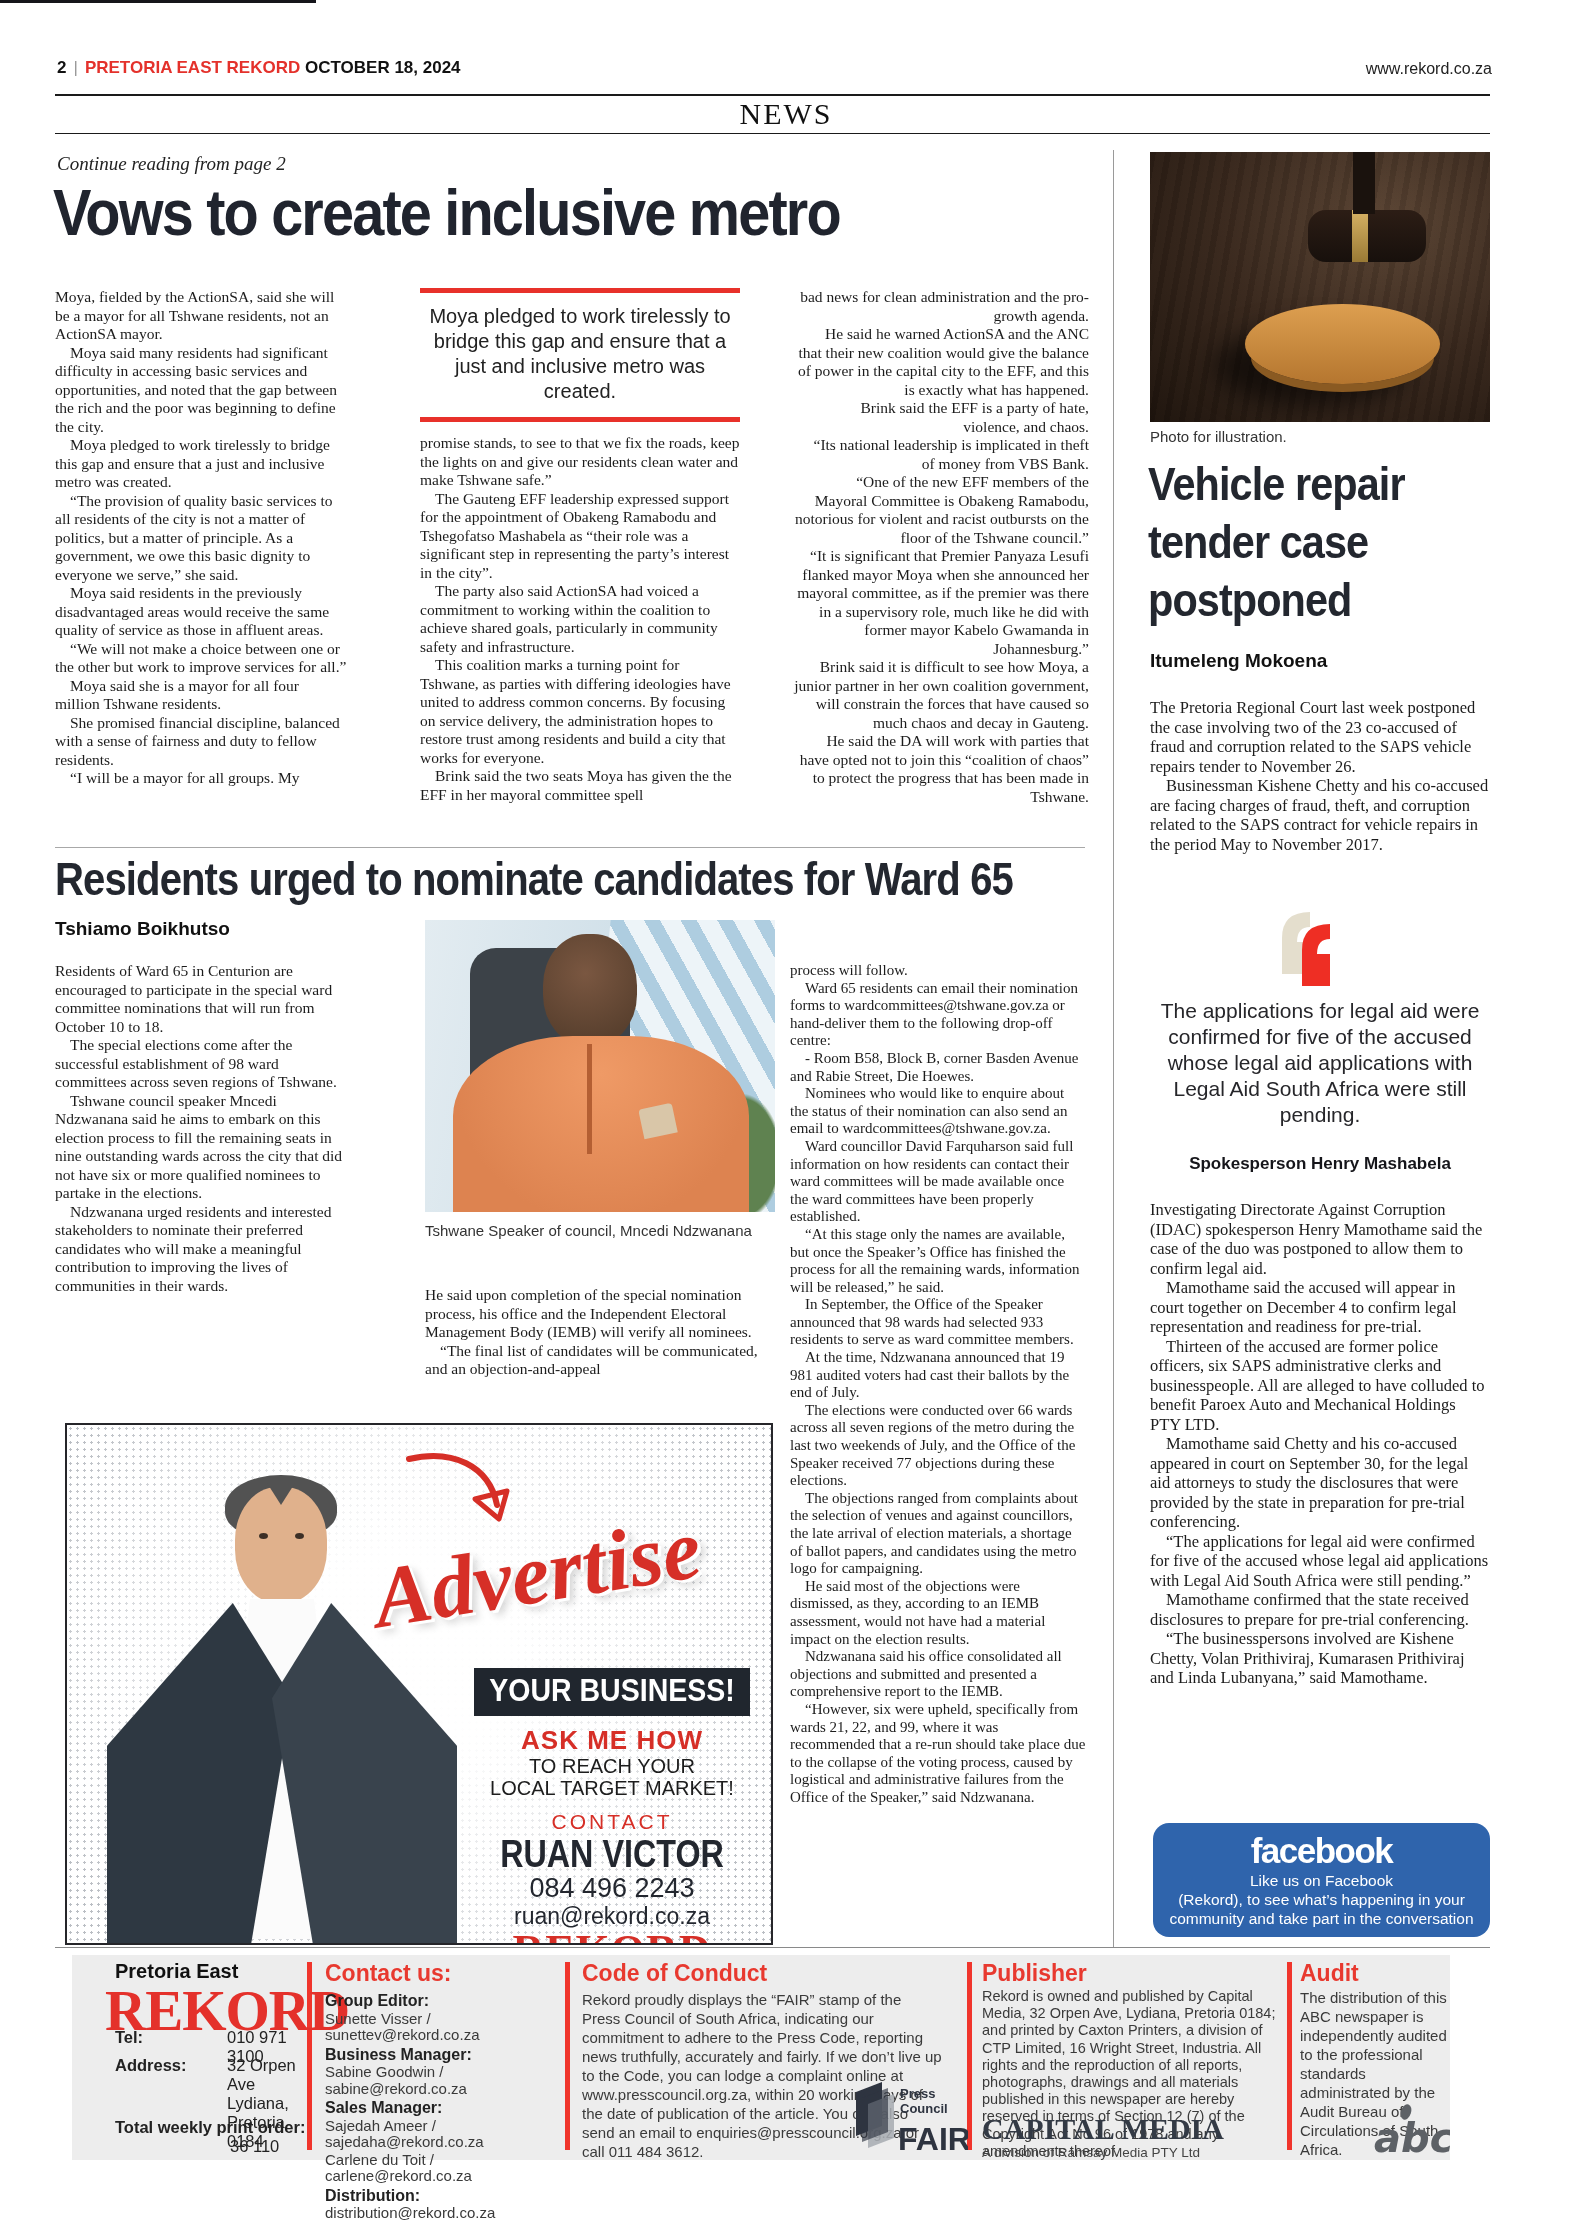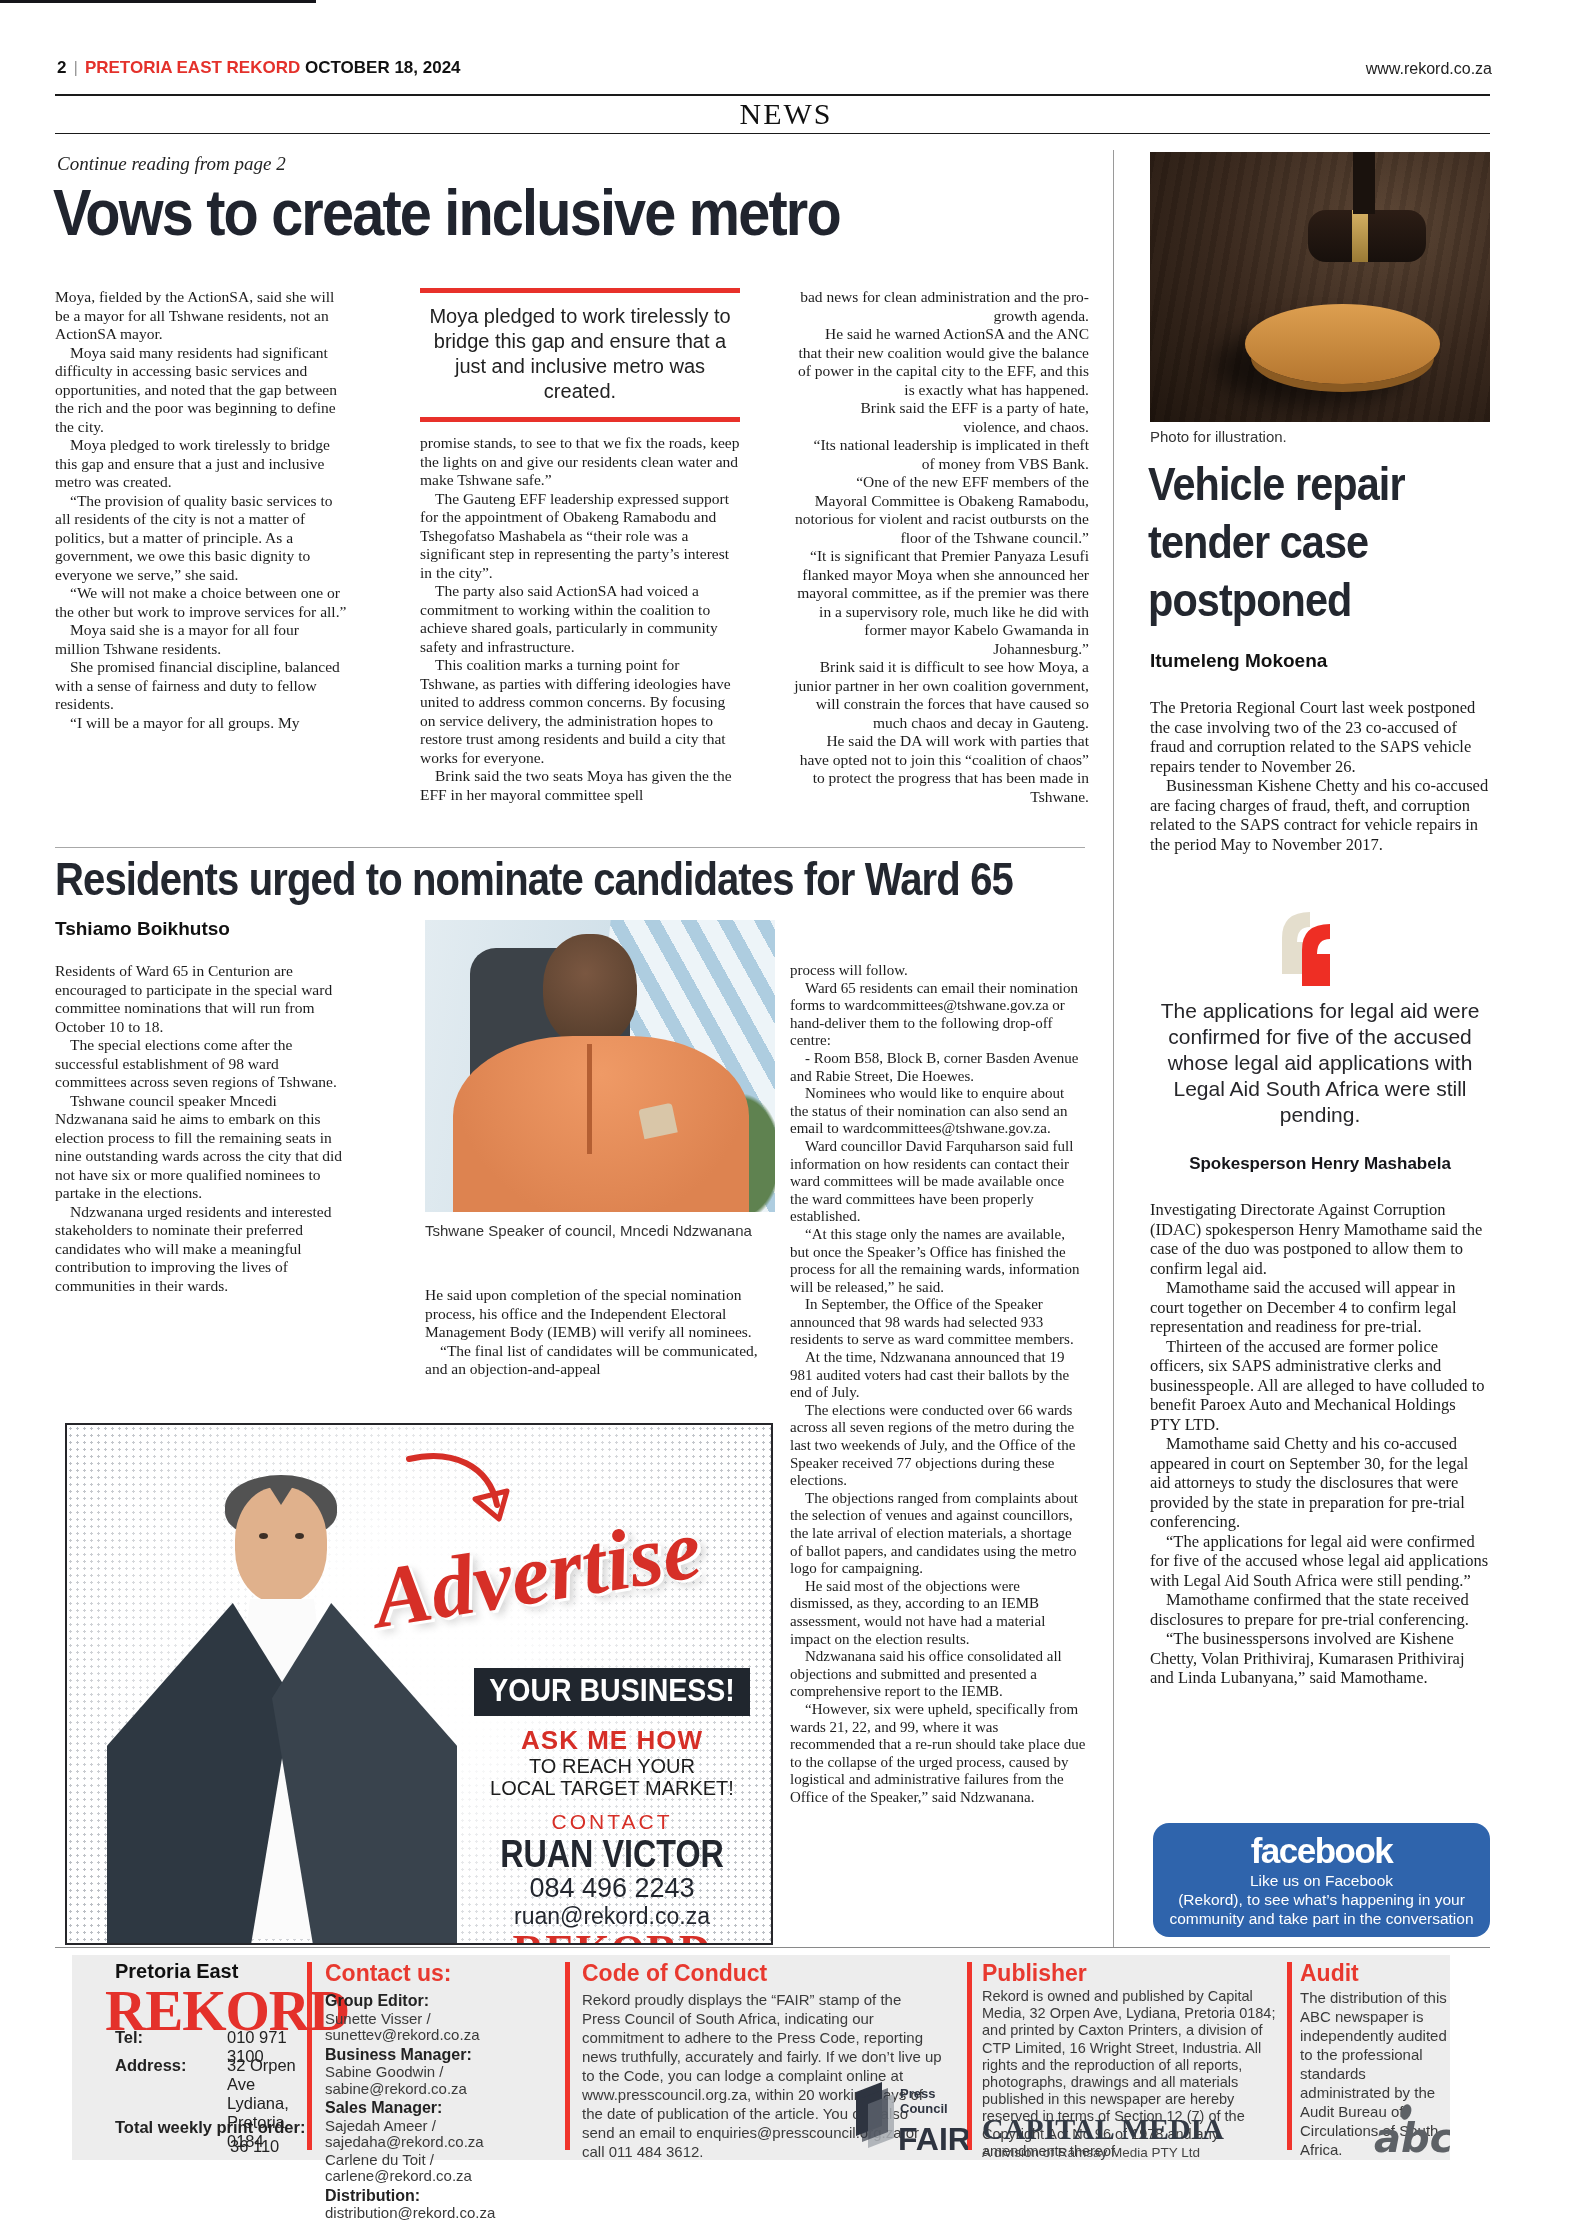--- a/index.html
+++ b/index.html
@@ -149,20 +149,21 @@
   <div class="rule" style="left:55px;top:133px;width:1435px;height:1px;"></div>
   <div class="v-rule"></div>
 
   <div class="abs contnote">Continue reading from page 2</div>
   <div class="abs h1-main">Vows to create inclusive metro</div>
   <div class="col a1c1">
       <p>Moya, fielded by the ActionSA, said she will be a mayor for all Tshwane residents, not an ActionSA mayor.</p>
       <p>Moya said many residents had significant difficulty in accessing basic services and opportunities, and noted that the gap between the rich and the poor was beginning to define the city.</p>
       <p>Moya pledged to work tirelessly to bridge this gap and ensure that a just and inclusive metro was created.</p>
       <p>“The provision of quality basic services to all residents of the city is not a matter of politics, but a matter of principle. As a government, we owe this basic dignity to everyone we serve,” she said.</p>
+      <p>Moya said residents in the previously disadvantaged areas would receive the same quality of service as those in affluent areas.</p>
       <p>“We will not make a choice between one or the other but work to improve services for all.”</p>
       <p>Moya said she is a mayor for all four million Tshwane residents.</p>
       <p>She promised financial discipline, balanced with a sense of fairness and duty to fellow residents.</p>
       <p>“I will be a mayor for all groups. My</p>
     </div>
   <div class="abs a1c2">
     <div class="pq">Moya pledged to work tirelessly to bridge this gap and ensure that a just and inclusive metro was created.</div>
     <div class="col" style="position:static;">
         <p>promise stands, to see to that we fix the roads, keep the lights on and give our residents clean water and make Tshwane safe.”</p>
         <p>The Gauteng EFF leadership expressed support for the appointment of Obakeng Ramabodu and Tshegofatso Mashabela as “their role was a significant step in representing the party’s interest in the city”.</p>
@@ -212,21 +213,21 @@
       <p>- Room B58, Block B, corner Basden Avenue and Rabie Street, Die Hoewes.</p>
       <p>Nominees who would like to enquire about the status of their nomination can also send an email to wardcommittees@tshwane.gov.za.</p>
       <p>Ward councillor David Farquharson said full information on how residents can contact their ward committees will be made available once the ward committees have been properly established.</p>
       <p>“At this stage only the names are available, but once the Speaker’s Office has finished the process for all the remaining wards, information will be released,” he said.</p>
       <p>In September, the Office of the Speaker announced that 98 wards had selected 933 residents to serve as ward committee members.</p>
       <p>At the time, Ndzwanana announced that 19 981 audited voters had cast their ballots by the end of July.</p>
       <p>The elections were conducted over 66 wards across all seven regions of the metro during the last two weekends of July, and the Office of the Speaker received 77 objections during these elections.</p>
       <p>The objections ranged from complaints about the selection of venues and against councillors, the late arrival of election materials, a shortage of ballot papers, and candidates using the metro logo for campaigning.</p>
       <p>He said most of the objections were dismissed, as they, according to an IEMB assessment, would not have had a material impact on the election results.</p>
       <p>Ndzwanana said his office consolidated all objections and submitted and presented a comprehensive report to the IEMB.</p>
-      <p>“However, six were upheld, specifically from wards 21, 22, and 99, where it was recommended that a re-run should take place due to the collapse of the urged process, caused by logistical and administrative failures from the Office of the Speaker,” said Ndzwanana.</p>
+      <p>“However, six were upheld, specifically from wards 21, 22, and 99, where it was recommended that a re-run should take place due to the collapse of the voting process, caused by logistical and administrative failures from the Office of the Speaker,” said Ndzwanana.</p>
     </div>
 
   <div class="abs ad">
     <div class="ad-man">
       <div class="m-hair"></div>
       <div class="m-head"></div>
       <div class="m-fringe"></div>
       <div class="m-eye" style="left:152px;"></div>
       <div class="m-eye" style="left:188px;"></div>
       <div class="m-shirt"></div>

